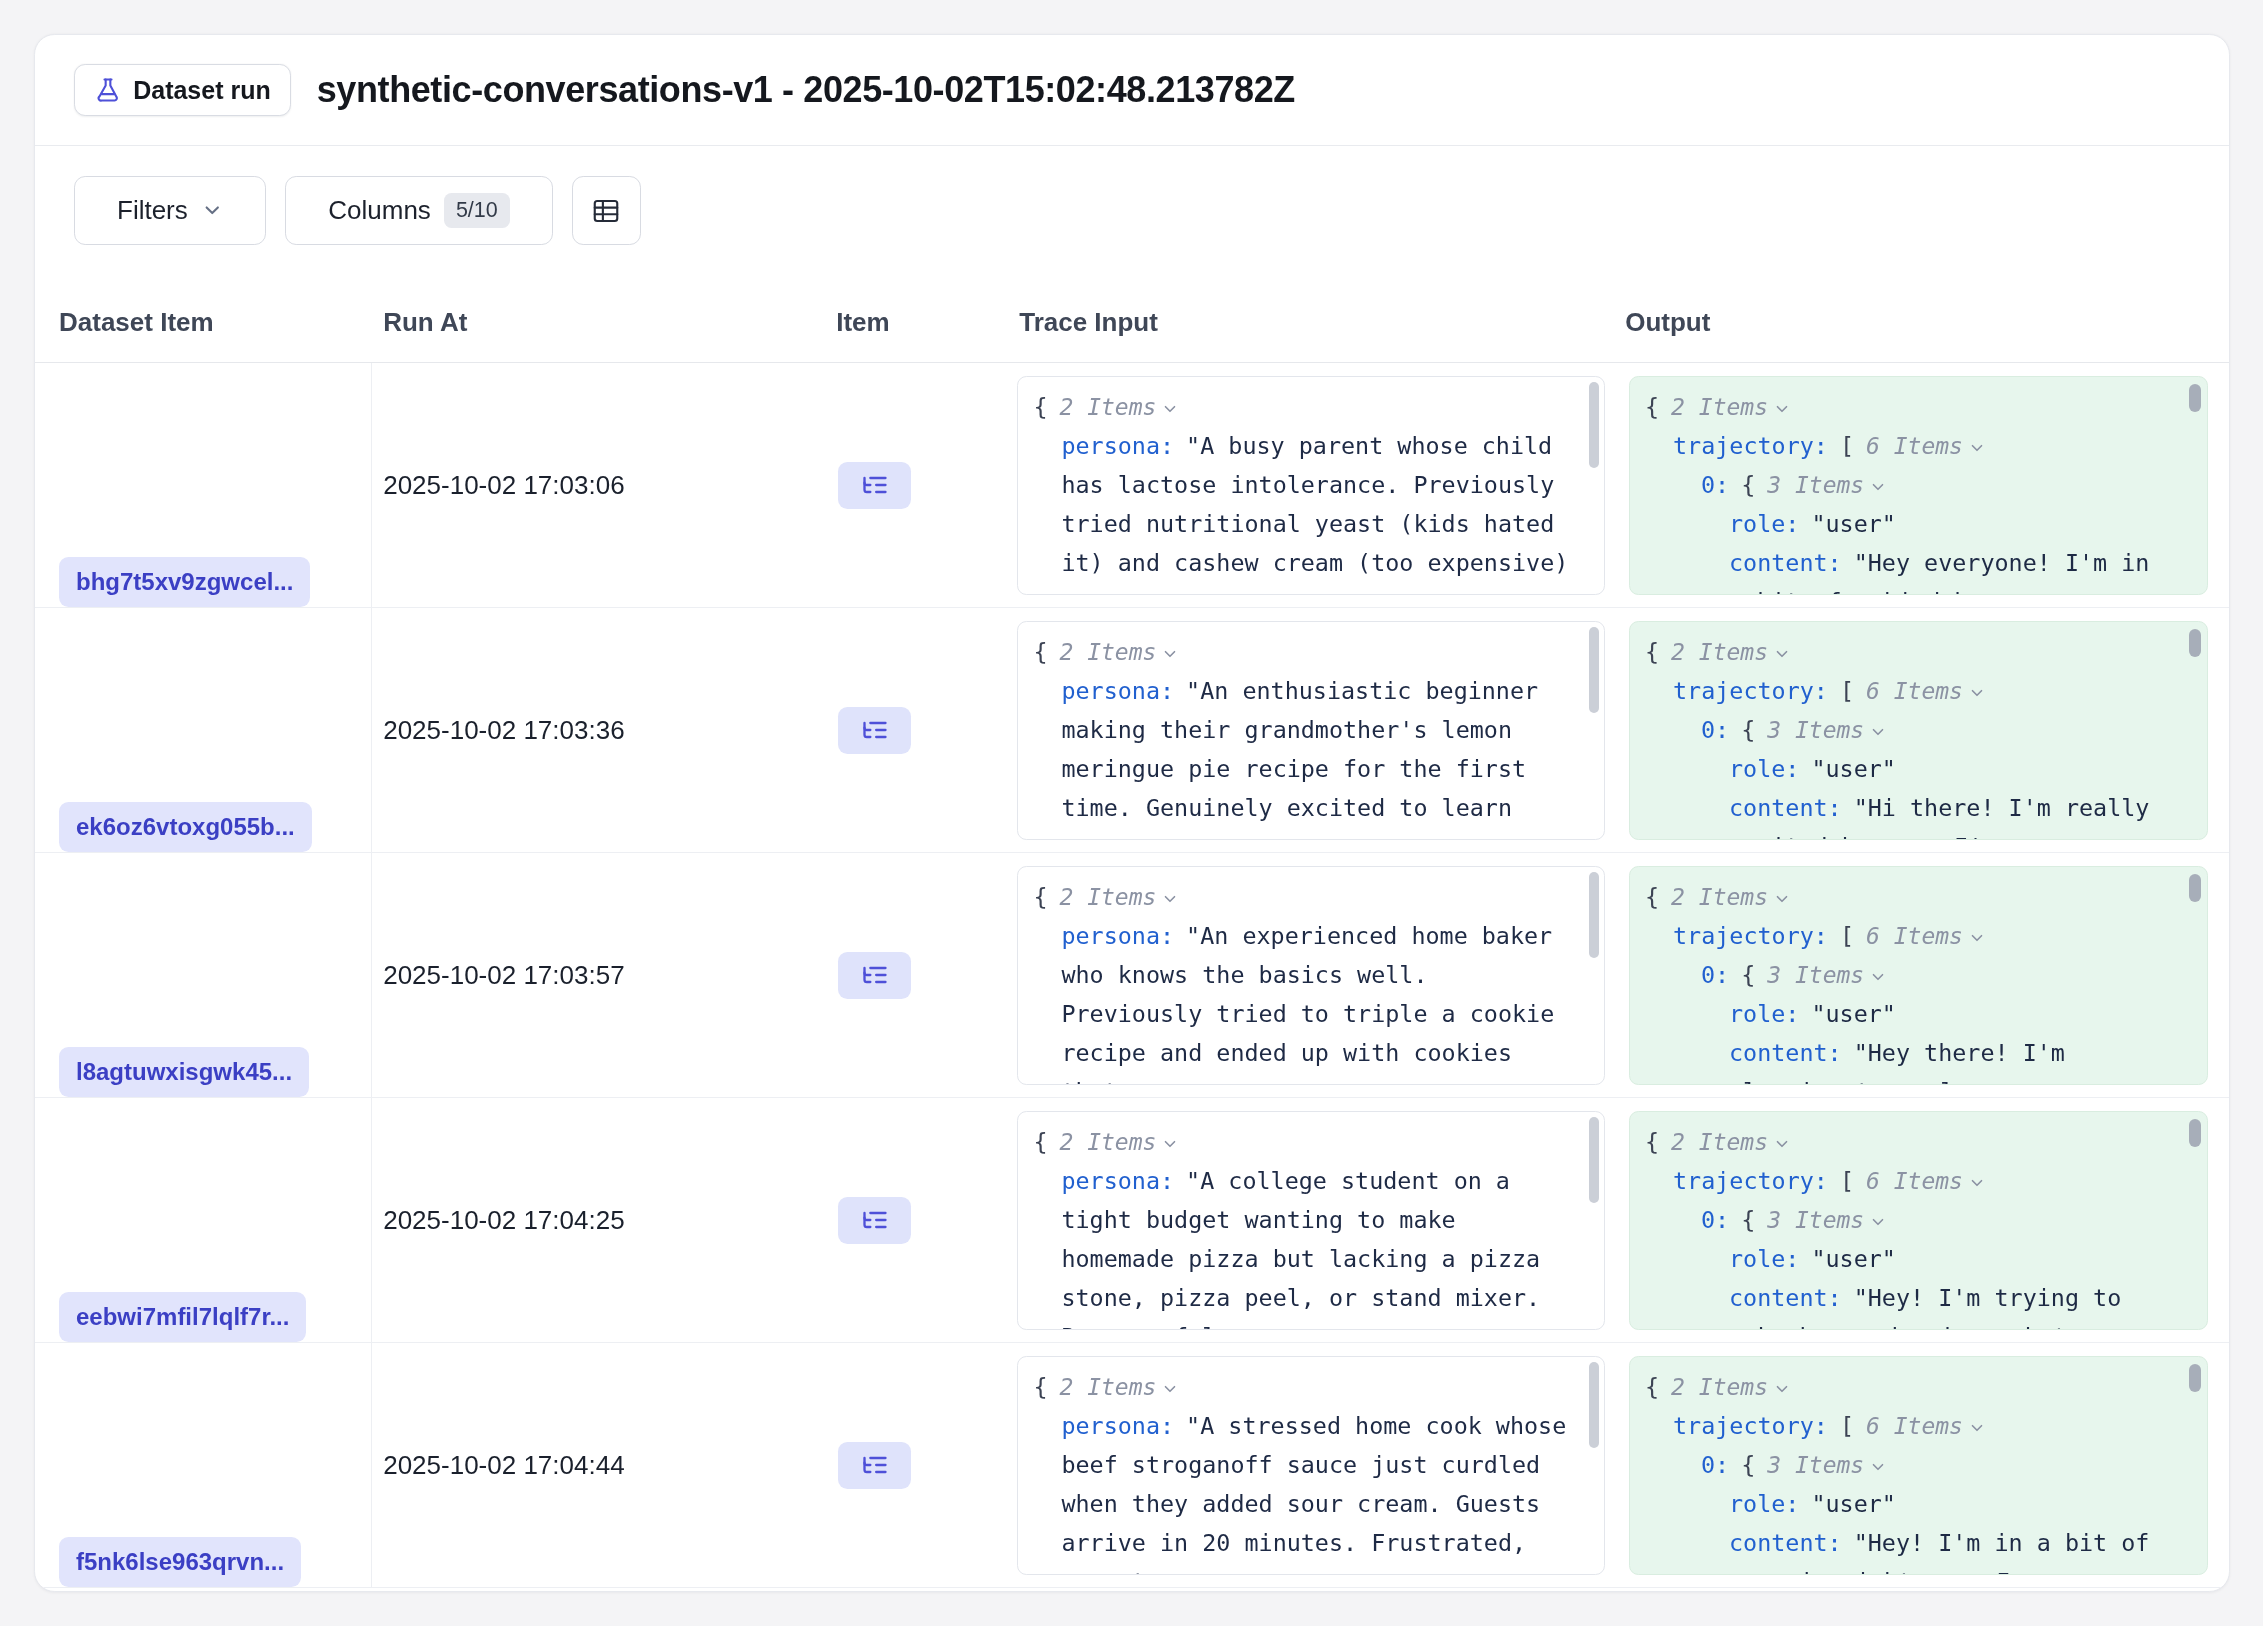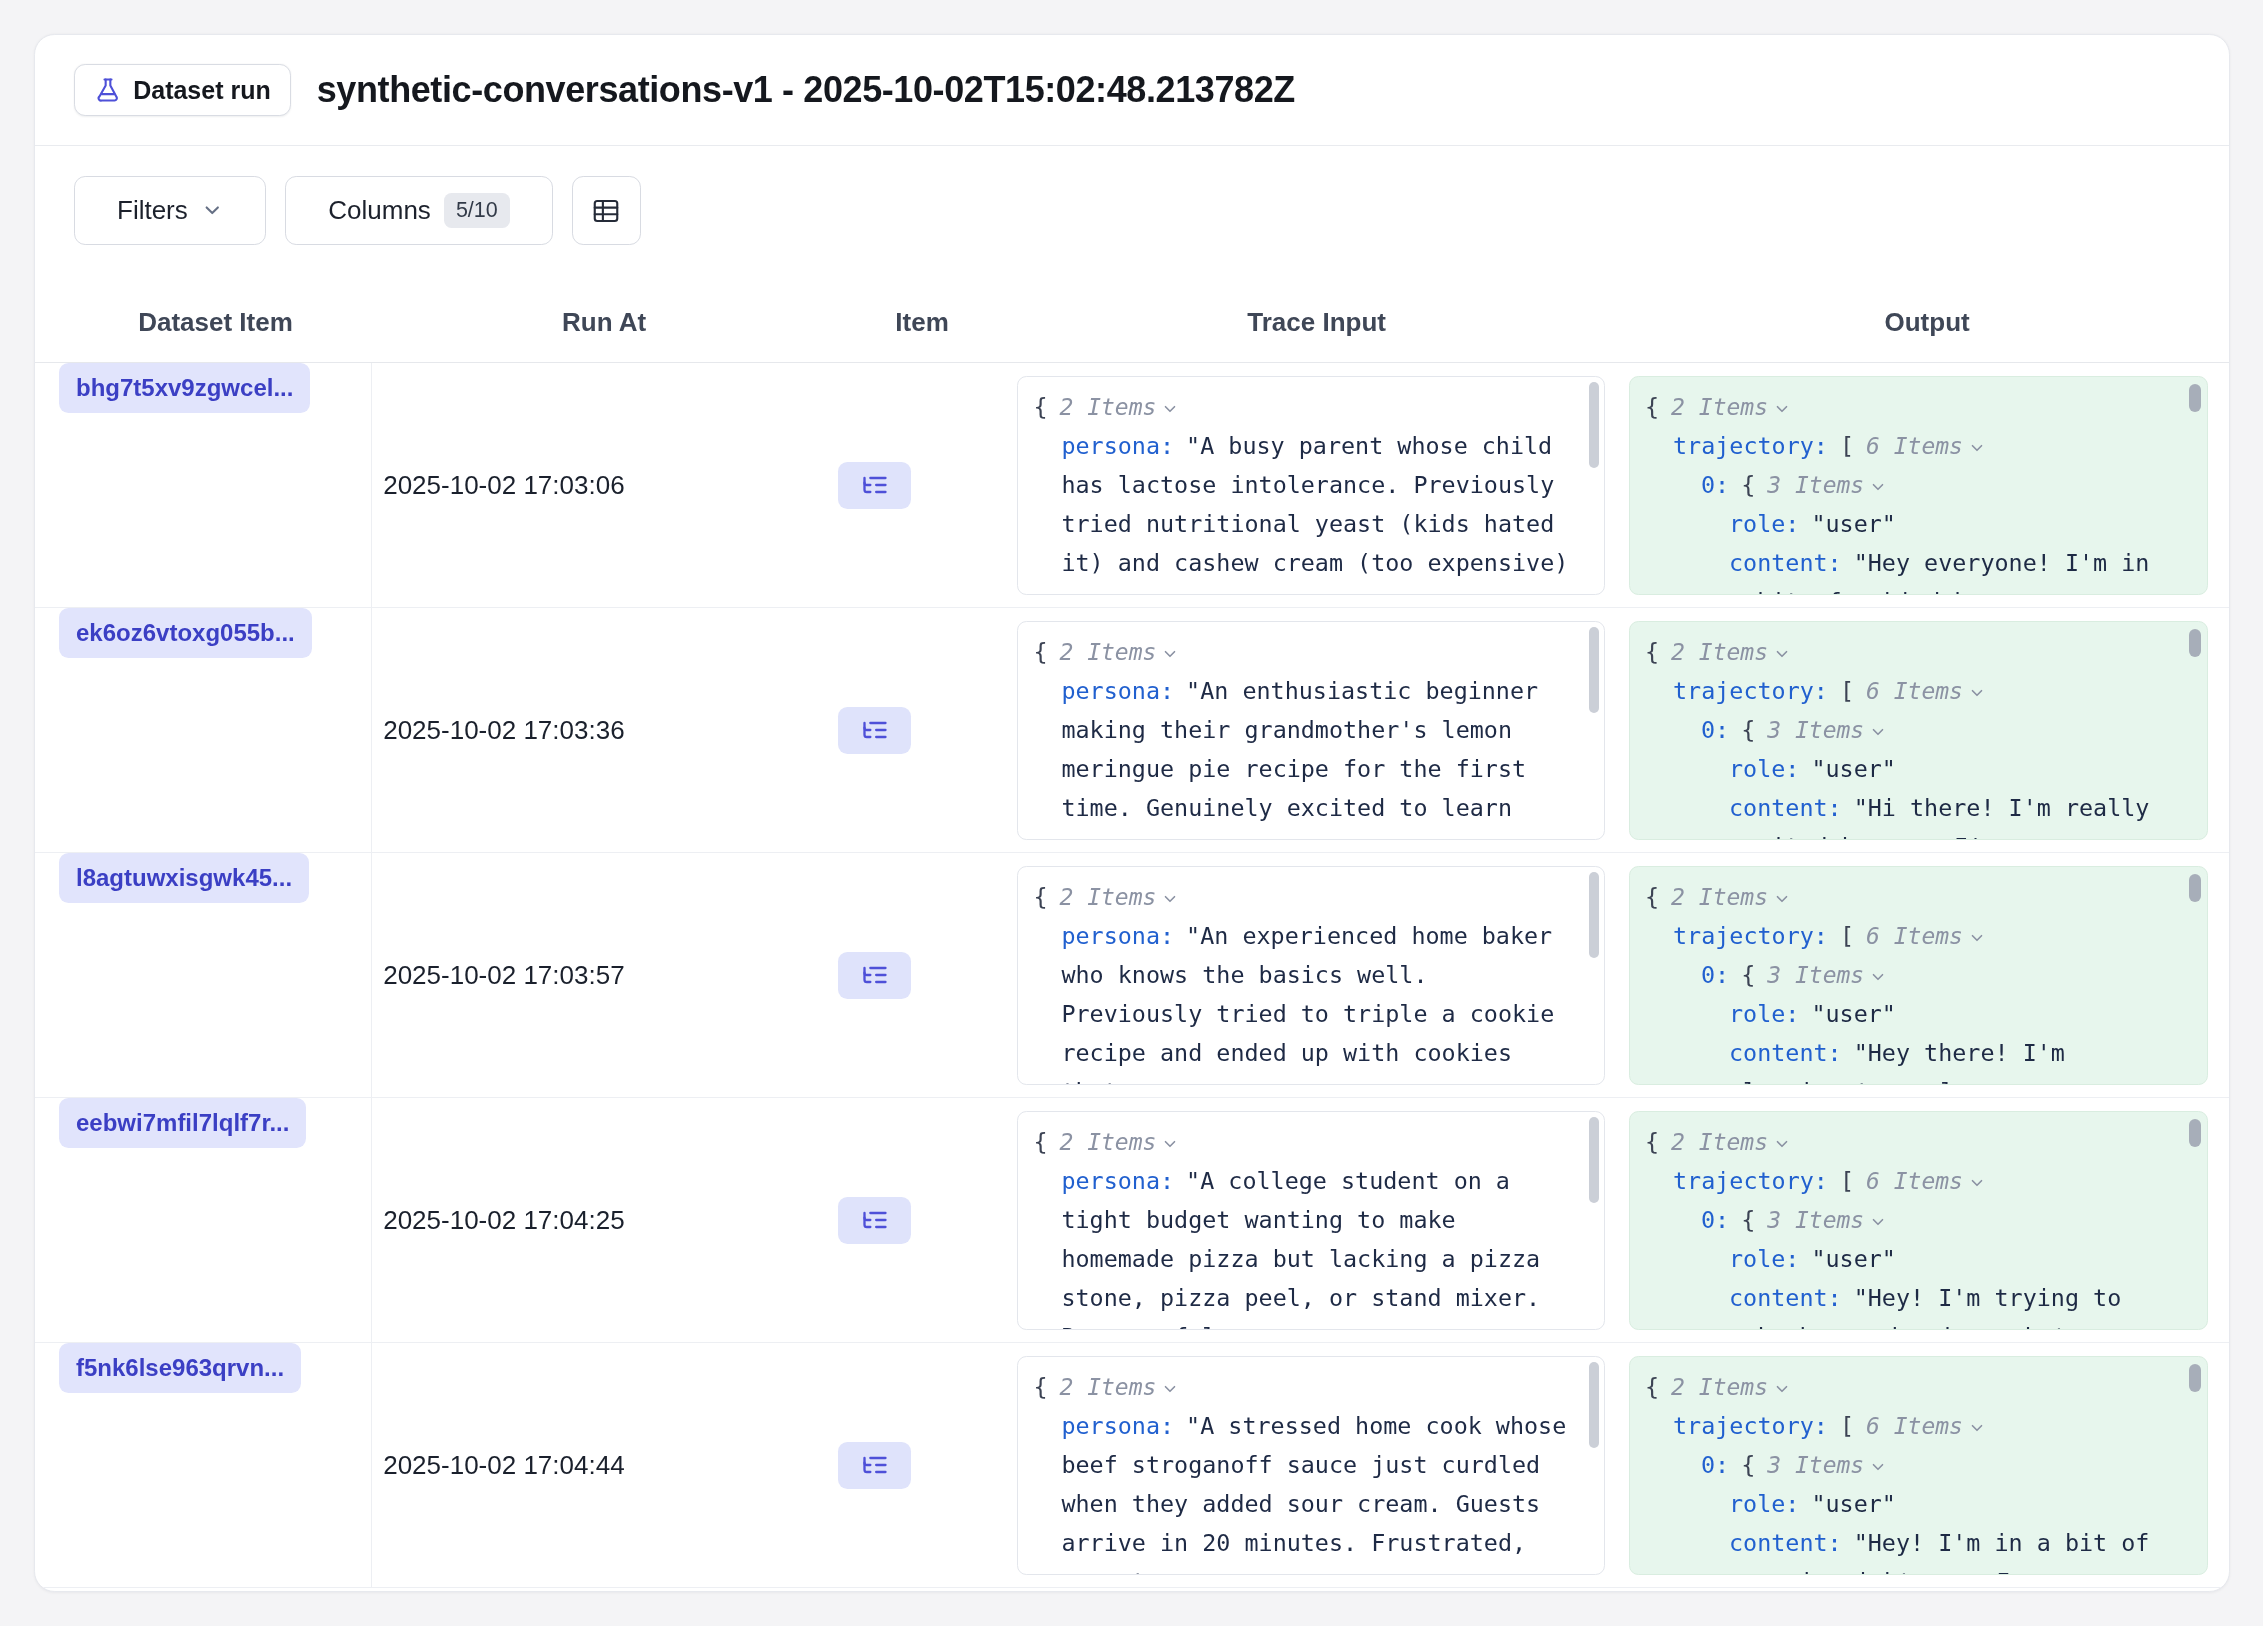--- a/index.html
+++ b/index.html
@@ -53,26 +53,26 @@
   .thead, .trow {
     display: grid;
     grid-template-columns: 337px 453px 183px 606px 1fr;
   }
   .thead {
     height: 81px; align-items: center;
     border-bottom: 0.9px solid #e6e8ec;
     color: var(--header-text, #3f4757);
     font-size: 26px; font-weight: 700;
   }
-  .th { padding-left: 11.2px; text-align: center; }
+  .th { padding-left: 11.2px; }
   .th.c1 { padding-left: 24px; }
   .trow { height: 245px; align-items: center; border-bottom: 0.9px solid #edeff3; }
   .cell { min-width: 0; }
   .c-item {
-    height: 100%; display: flex; align-items: flex-start;
+    height: 100%; display: flex; align-items: flex-end;
     padding-left: 24px; border-right: 0.9px solid #edeff3;
   }
   .id-badge {
     background: var(--badge-bg, #e1e4fc); color: var(--badge-text, #3b3fc4);
     font-size: 24px; font-weight: 700;
     padding: 11.2px 17px; border-radius: 9.4px; cursor: pointer; white-space: nowrap;
   }
   .c-runat { padding-left: 11.2px; font-size: 26px; color: #1a202c; }
   .trace-btn {
     margin-left: 13px; width: 73px; height: 47px; border: none; border-radius: 9.4px;

